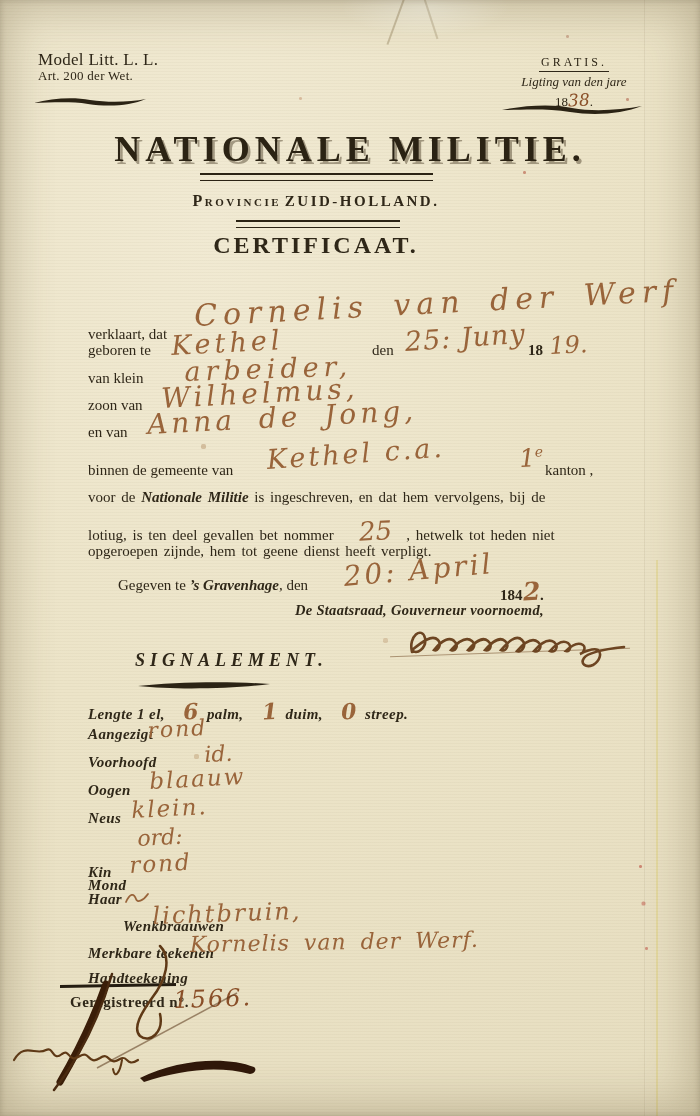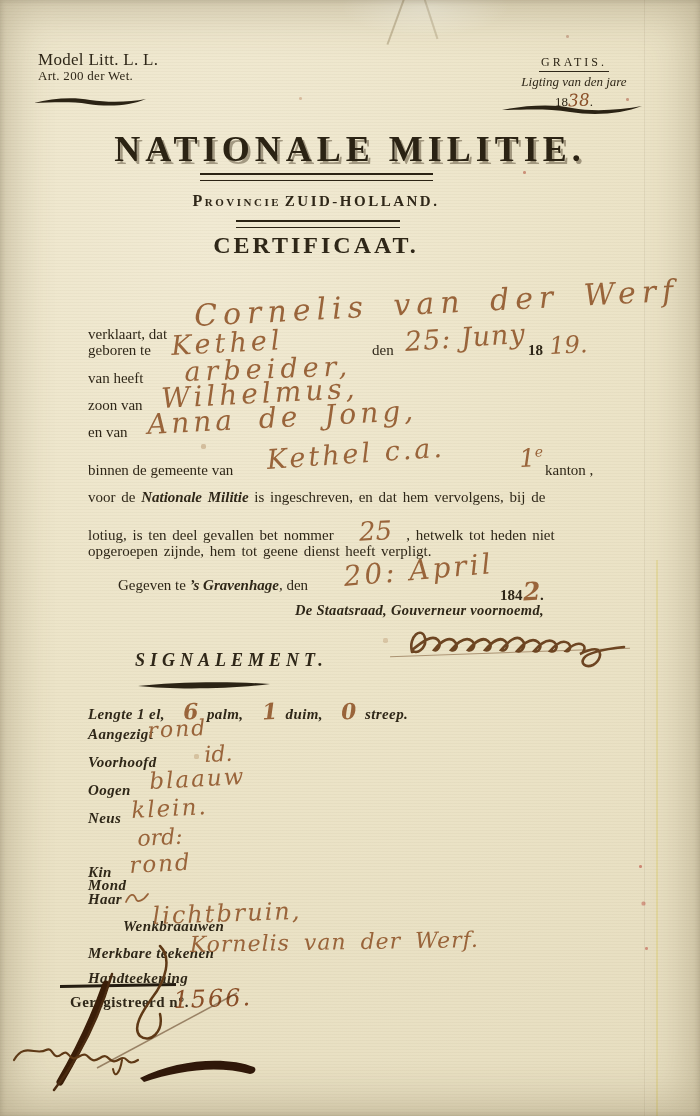--- a/index.html
+++ b/index.html
@@ -68,21 +68,21 @@
   <div class="pr" style="left:88px;top:314px;margin-top:12px;">verklaart, dat</div>
   <div class="hw" style="left:195px;top:298px;font-size:30px;letter-spacing:6px;word-spacing:9px;">Cornelis van der Werf</div>
 
   <div class="pr" style="left:88px;top:342px;">geboren te</div>
   <div class="hw" style="left:172px;top:330px;font-size:27px;letter-spacing:4px;">Kethel</div>
   <div class="pr" style="left:372px;top:342px;">den</div>
   <div class="hw" style="left:406px;top:326px;font-size:27px;letter-spacing:1px;transform:rotate(-4deg);">25: Juny</div>
   <div class="pr bold" style="left:528px;top:342px;">18</div>
   <div class="hw" style="left:550px;top:332px;font-size:24px;">19.</div>
 
-  <div class="pr" style="left:88px;top:370px;">van heeft</div>
+  <div class="pr" style="left:88px;top:370px;">van klein</div>
   <div class="hw" style="left:185px;top:356px;font-size:27px;letter-spacing:5px;transform:rotate(-2deg);">arbeider,</div>
 
   <div class="pr" style="left:88px;top:397px;">zoon van</div>
   <div class="hw" style="left:162px;top:382px;font-size:28px;letter-spacing:4px;">Wilhelmus,</div>
 
   <div class="pr" style="left:88px;top:424px;">en van</div>
   <div class="hw" style="left:148px;top:408px;font-size:28px;letter-spacing:4px;word-spacing:10px;">Anna de Jong,</div>
 
   <div class="pr" style="left:88px;top:462px;">binnen de gemeente van</div>
   <div class="hw" style="left:268px;top:444px;font-size:27px;letter-spacing:3px;transform:rotate(-4deg);">Kethel c.a.</div>

